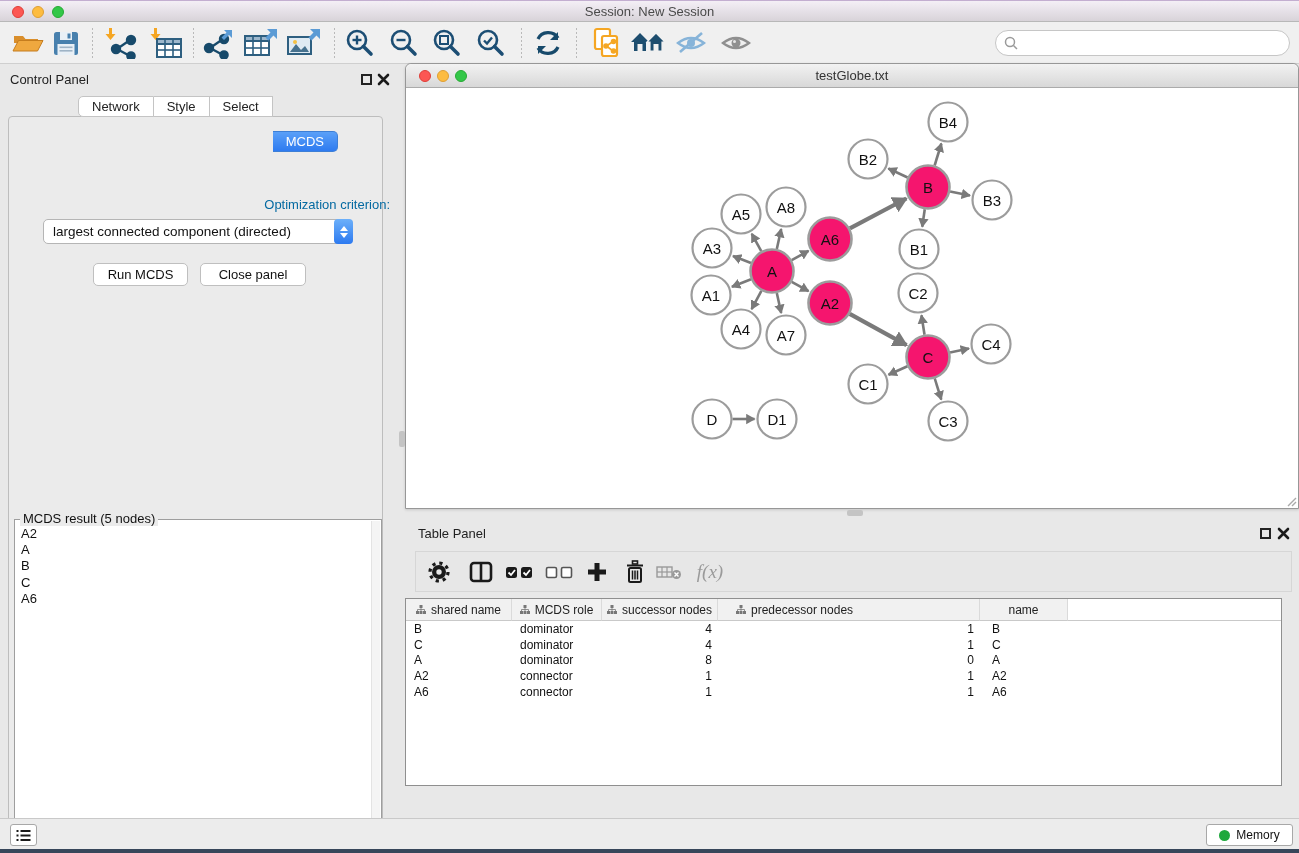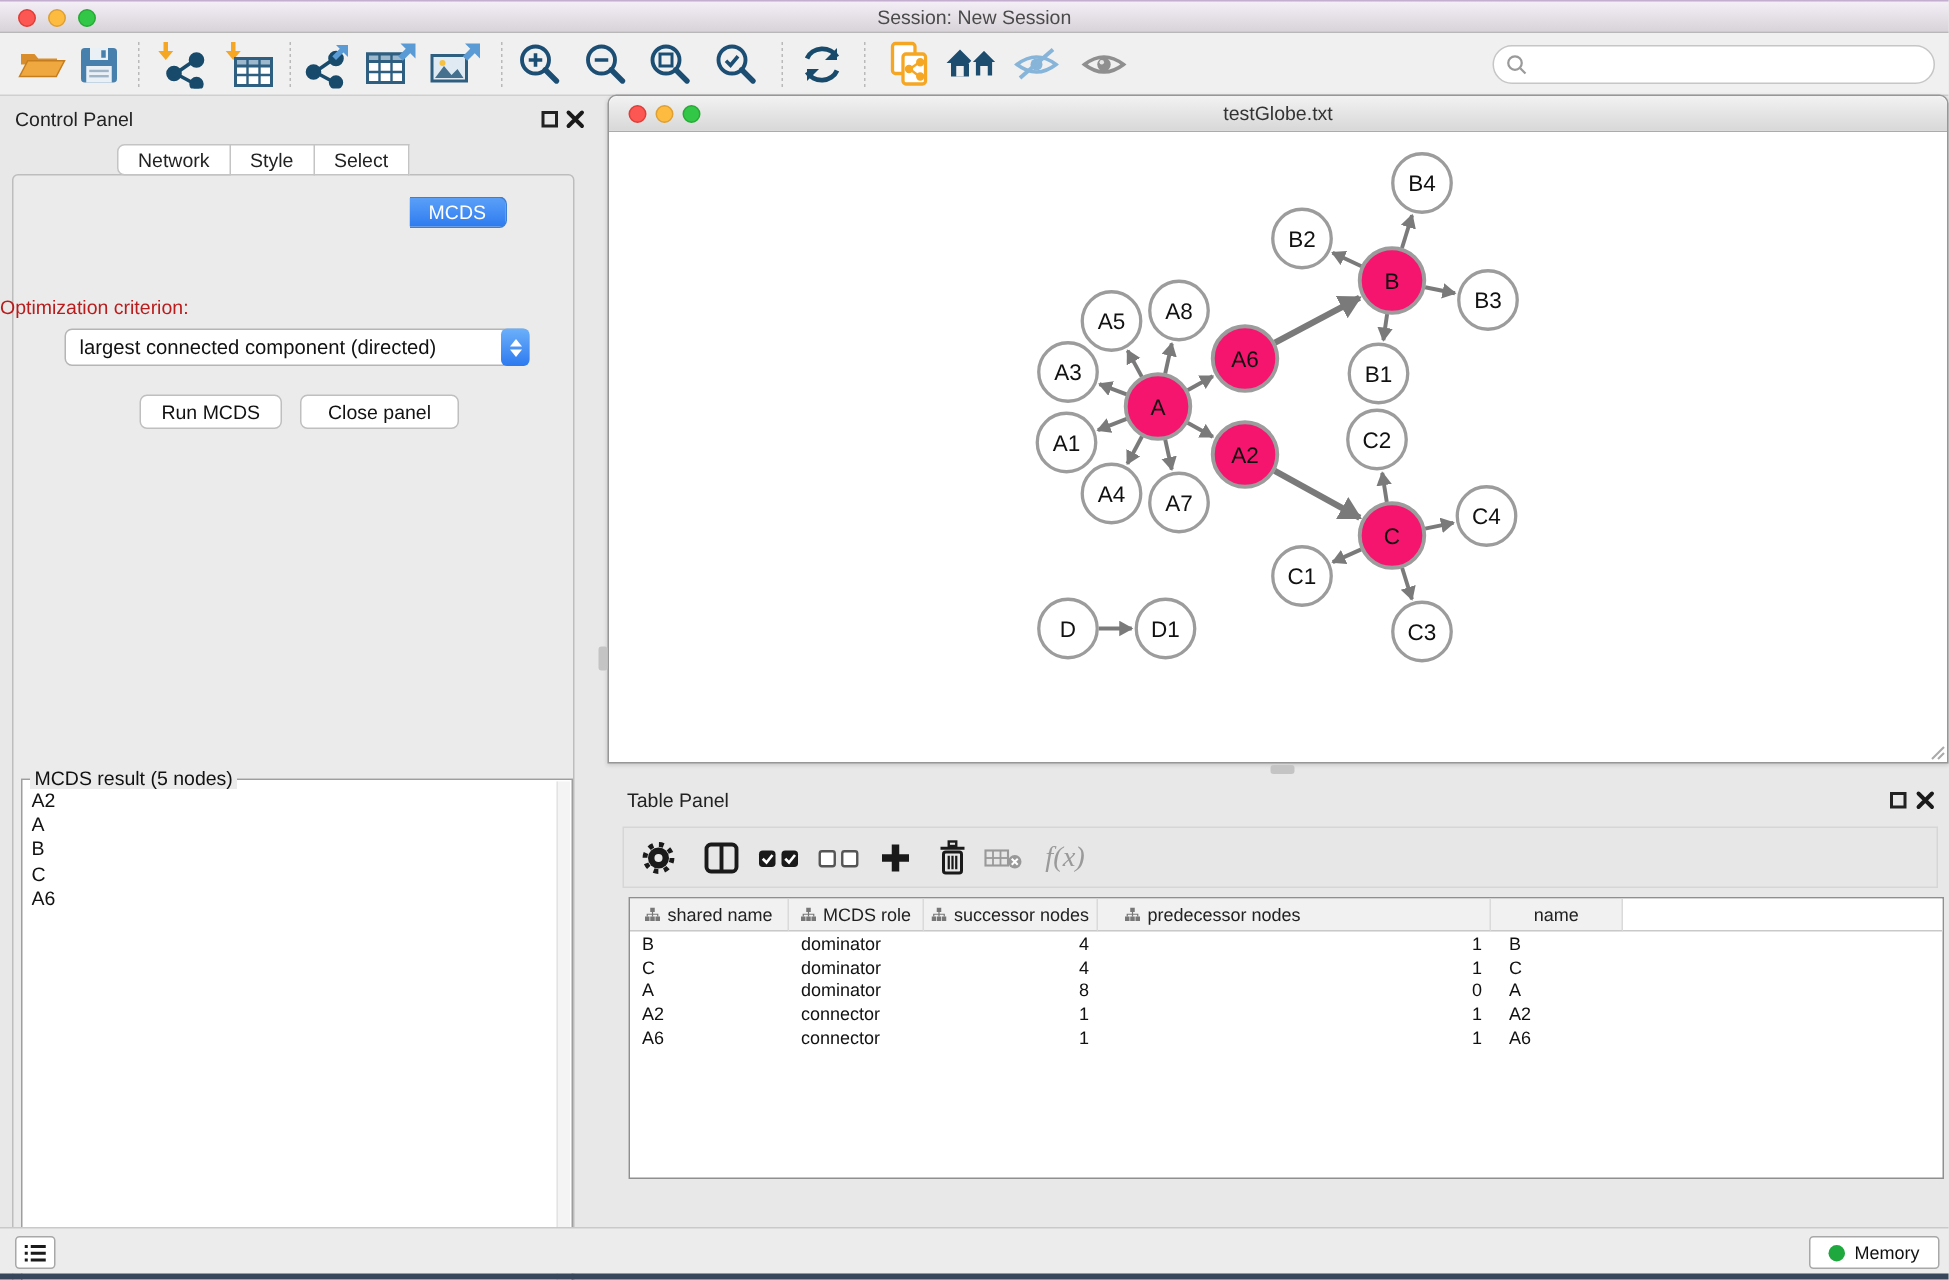--- a/index.html
+++ b/index.html
@@ -38,22 +38,22 @@
   .panel-card { position:absolute; left:8px; top:52px; width:375px; height:756px;
     background:#ebebeb; border:1px solid #bdbdbd; border-radius:4px; }
   .segbar { position:absolute; display:flex;justify-content:center; }
   .seg { display:inline-flex; align-items:center; justify-content:center; height:21px;
     padding:0 13px; background:#fff; border:1px solid #c4c4c4; border-left:none;
     font-size:13px; color:#222; }
   .seg:first-child { border-left:1px solid #c4c4c4; border-radius:5px 0 0 5px; }
   .seg:last-child  { border-radius:0 5px 5px 0; }
   .seg.active { background:linear-gradient(#5aa0f8,#2e7bf0); border-color:#3d7fd6; color:#fff;margin-top:35px; }
 
-  #opt-label { position:absolute; left:0; width:390px; top:133px; text-align:left;
-    font-size:13px; color:#b91c1c; }
+  #opt-label { position:absolute; left:0; width:390px; top:133px; text-align:right;
+    font-size:13px; color:#0369a1; }
   #dropdown { position:absolute; left:43px; top:155px; width:310px; height:25px;
     background:#fff; border:1px solid #b5b5b5; border-radius:5px;
     display:flex; align-items:center; }
   #dropdown .val { flex:1; font-size:13.5px; color:#111; padding-left:9px; white-space:nowrap; }
   #dropdown .stepper { width:19px; height:25px; margin-right:-1px; border-radius:4px;
     background:linear-gradient(#6cb0fa,#2d7af0); display:flex; flex-direction:column;
     align-items:center; justify-content:center; gap:2px; }
   .chev-up { width:0; height:0; border-left:4px solid transparent; border-right:4px solid transparent;
     border-bottom:5px solid #fff; }
   .chev-dn { width:0; height:0; border-left:4px solid transparent; border-right:4px solid transparent;
@@ -85,21 +85,21 @@
   #resize-grip { position:absolute; right:1px; bottom:1px; width:11px; height:11px; }
 
   
   #table-panel { position:absolute; left:405px; top:518px; width:894px; height:300px; }
   #tp-toolbar { position:absolute; left:10px; top:33px; width:877px; height:41px;
     background:#e7e7e7; border:1px solid #d6d6d6; }
   .tpi { position:absolute; top:7px; width:30px; height:26px; display:flex;
     align-items:center; justify-content:center; }
   #fx-label { font-family:"Liberation Serif", serif; font-style:italic;
     font-size:19px; color:#9a9a9a; }
-  #dtable { position:absolute; left:14px; top:80px; width:877px; height:188px;
+  #dtable { position:absolute; left:0; top:80px; width:877px; height:188px;
     background:#fff; border:1px solid #8f8f8f; overflow:hidden; }
   #dtable .hrow { display:flex; height:22px; }
   .hcell { display:flex; align-items:center; justify-content:center; gap:5px;
     background:#f1f1f1; border-right:1px solid #dadada; border-bottom:1px solid #c9c9c9;
     font-size:12px; color:#222; }
   .hcell.left { justify-content:flex-start; padding-left:18px; }
   .hfiller { flex:1; background:#fff; border-bottom:1px solid #c9c9c9; }
   .drow { display:flex; height:15.8px; align-items:center; font-size:12px; color:#111; }
   .dcell { height:100%; display:flex; align-items:center; }
   .dcell.pl { padding-left:8px; }

